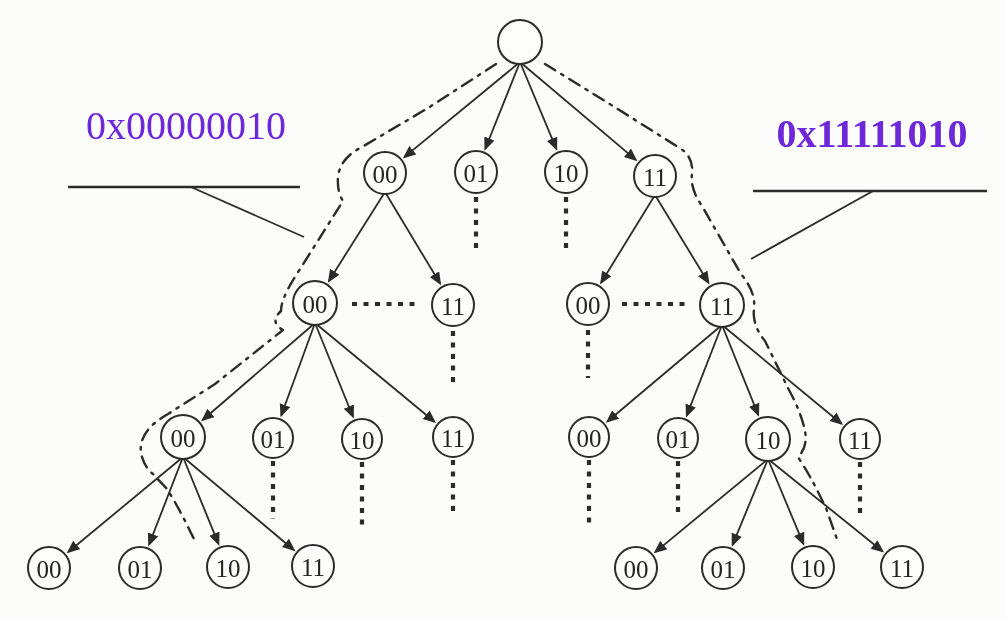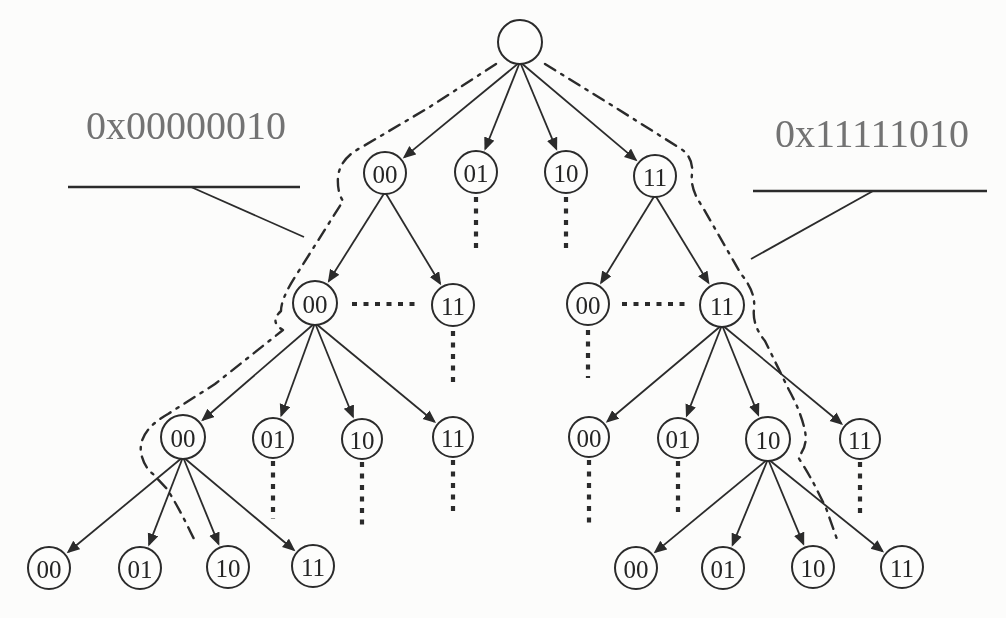--- a/index.html
+++ b/index.html
@@ -1,22 +1,22 @@
 <!DOCTYPE html>
 <html><head>
 <meta charset="utf-8">
 <style>
   html,body{margin:0;padding:0;background:#ffffff;}
   .stage{position:relative;width:1006px;height:618px;background:#fcfcfb;overflow:hidden;
          font-family:"Liberation Serif",serif;}
   svg{position:absolute;left:0;top:0;}
   .addr{position:absolute;transform:translateX(-50%);white-space:nowrap;
-        font-family:"Liberation Serif",serif;font-size:40px;color:#737373;letter-spacing:0px;}
+        font-family:"Liberation Serif",serif;font-size:40px;color:#6d28d9;letter-spacing:0px;}
   .addr-left{left:186px;top:102px;}
-  .addr-right{left:872px;top:110px;}
+  .addr-right{left:872px;top:110px;font-weight:bold;}
   text{font-family:"Liberation Serif",serif;}
 </style>
 </head>
 <body>
 
 <div class="stage">
   <svg id="diagram" width="1006" height="618" viewBox="0 0 1006 618">
       <defs>
         <marker id="arrow" markerUnits="userSpaceOnUse" markerWidth="15" markerHeight="12" refX="11" refY="5.5" orient="auto">
           <path d="M0,0 L13,5.5 L0,11 Z" fill="#2b2b2b"></path>

